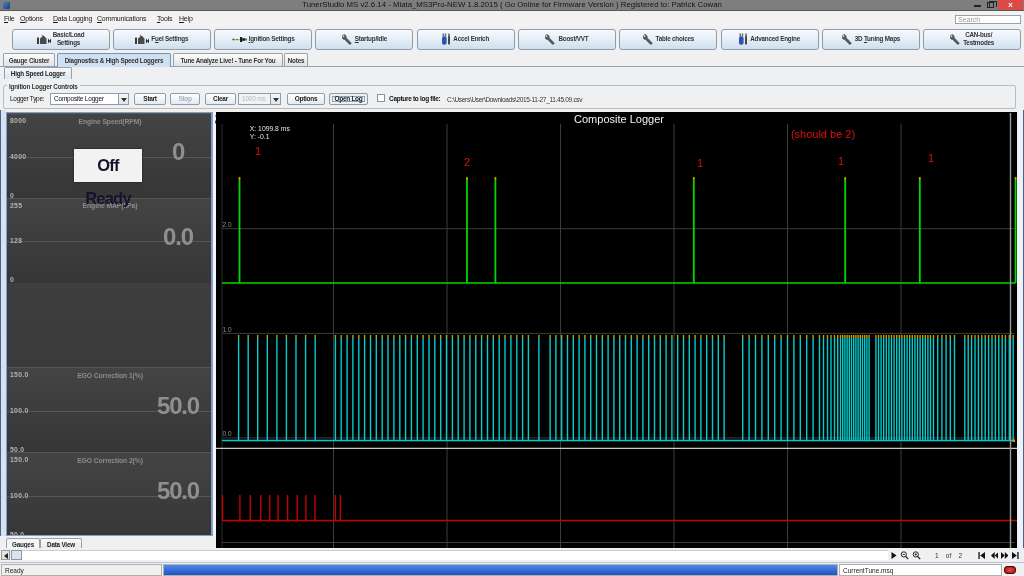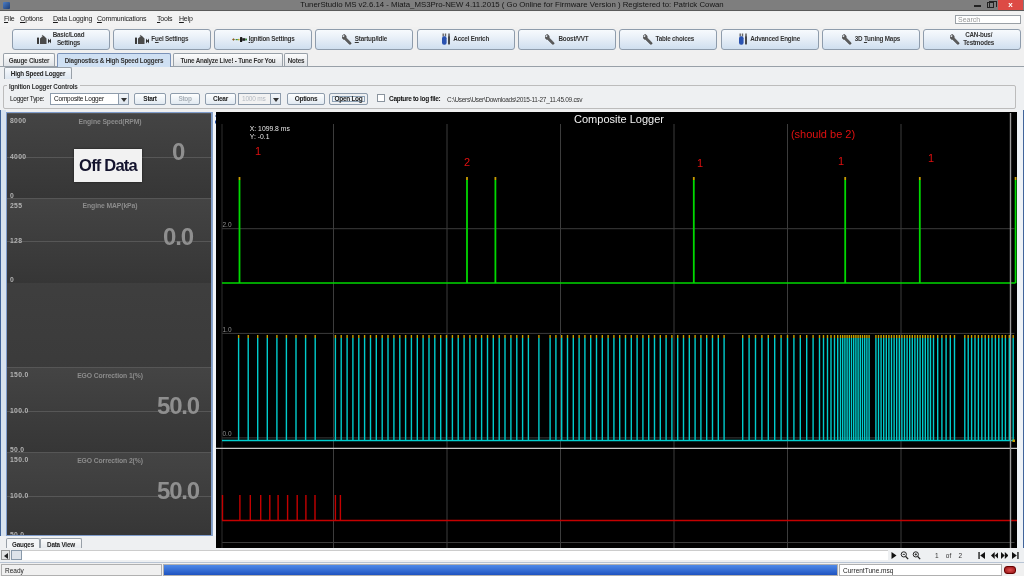--- a/index.html
+++ b/index.html
@@ -82,21 +82,21 @@
 
 #statusbar { left:0; top:562px; width:1024px; height:14px; background:#f0f0f0; border-top:1px solid #b8c4d4; }
 #st-left { position:absolute; left:1px; top:1px; width:161px; height:12px; border:1px solid #b0b0b0; font-size:6.5px; color:#222; line-height:11px; padding-left:3px; background:#f0f0f0; }
 #st-prog { position:absolute; left:163px; top:1px; width:675px; height:12px; border:1px solid #b0b0b0; background:linear-gradient(#4f8ae8,#1e53c0); }
 #st-file { position:absolute; left:839px; top:1px; width:163px; height:12px; border:1px solid #b0b0b0; background:#fff; font-size:6.5px; color:#222; line-height:11px; padding-left:3px; }
 #st-icon { position:absolute; left:1004px; top:3px; width:12px; height:8px; background:radial-gradient(#e05050,#901010); border-radius:3px; border:1px solid #600; }
 </style></head>
 <body>
 <div class="abs" id="titlebar"></div>
 <div class="abs" id="appicon"></div>
-<div class="abs" id="title-text">TunerStudio MS v2.6.14 - Miata_MS3Pro-NEW 4.11.2015 ( Go Online for Firmware Version ) Registered to: Patrick Cowan</div>
+<div class="abs" id="title-text">TunerStudio MS v2.6.14 - Miata_MS3Pro-NEW 1.8.2015 ( Go Online for Firmware Version ) Registered to: Patrick Cowan</div>
 <div class="abs" id="btn-min"></div>
 <div class="abs" id="btn-rest"></div>
 <div class="abs" id="btn-close">x</div>
 
 <div class="abs" id="menubar">
   <span class="menuitem" style="left:4px"><u>F</u>ile</span>
   <span class="menuitem" style="left:20px"><u>O</u>ptions</span>
   <span class="menuitem" style="left:53px"><u>D</u>ata Logging</span>
   <span class="menuitem" style="left:97px"><u>C</u>ommunications</span>
   <span class="menuitem" style="left:157px"><u>T</u>ools</span>
@@ -244,21 +244,21 @@
 </div>
 <div class="gauge" style="top:339.2px;height:84.8px">
 <div class="gname">EGO Correction 2(%)</div>
 <div class="tick" style="top:3px">150.0</div>
 <div class="tline" style="top:42.5px"></div>
 <div class="tick" style="top:38.5px">100.0</div>
 <div class="tick" style="top:77.6px">50.0</div>
 <div class="gval">50.0</div>
 </div>
 </div>
-<div class="abs" id="offline">Off Data</div>
+<div class="abs" id="offline">Off Ready</div>
 <div class="abs" id="sash"></div>
 <div class="abs" id="sash-btns"></div>
 <div class="abs" id="chart">
 <svg width="801" height="436" viewBox="0 0 801 436" style="display:block">
 <rect x="0" y="0" width="801" height="436" fill="#000000"></rect>
 <line x1="117.5" y1="12.0" x2="117.5" y2="436.0" stroke="#3c3c3c" stroke-width="1"></line>
 <line x1="231.0" y1="12.0" x2="231.0" y2="436.0" stroke="#3c3c3c" stroke-width="1"></line>
 <line x1="344.5" y1="12.0" x2="344.5" y2="436.0" stroke="#3c3c3c" stroke-width="1"></line>
 <line x1="458.0" y1="12.0" x2="458.0" y2="436.0" stroke="#3c3c3c" stroke-width="1"></line>
 <line x1="571.5" y1="12.0" x2="571.5" y2="436.0" stroke="#3c3c3c" stroke-width="1"></line>

